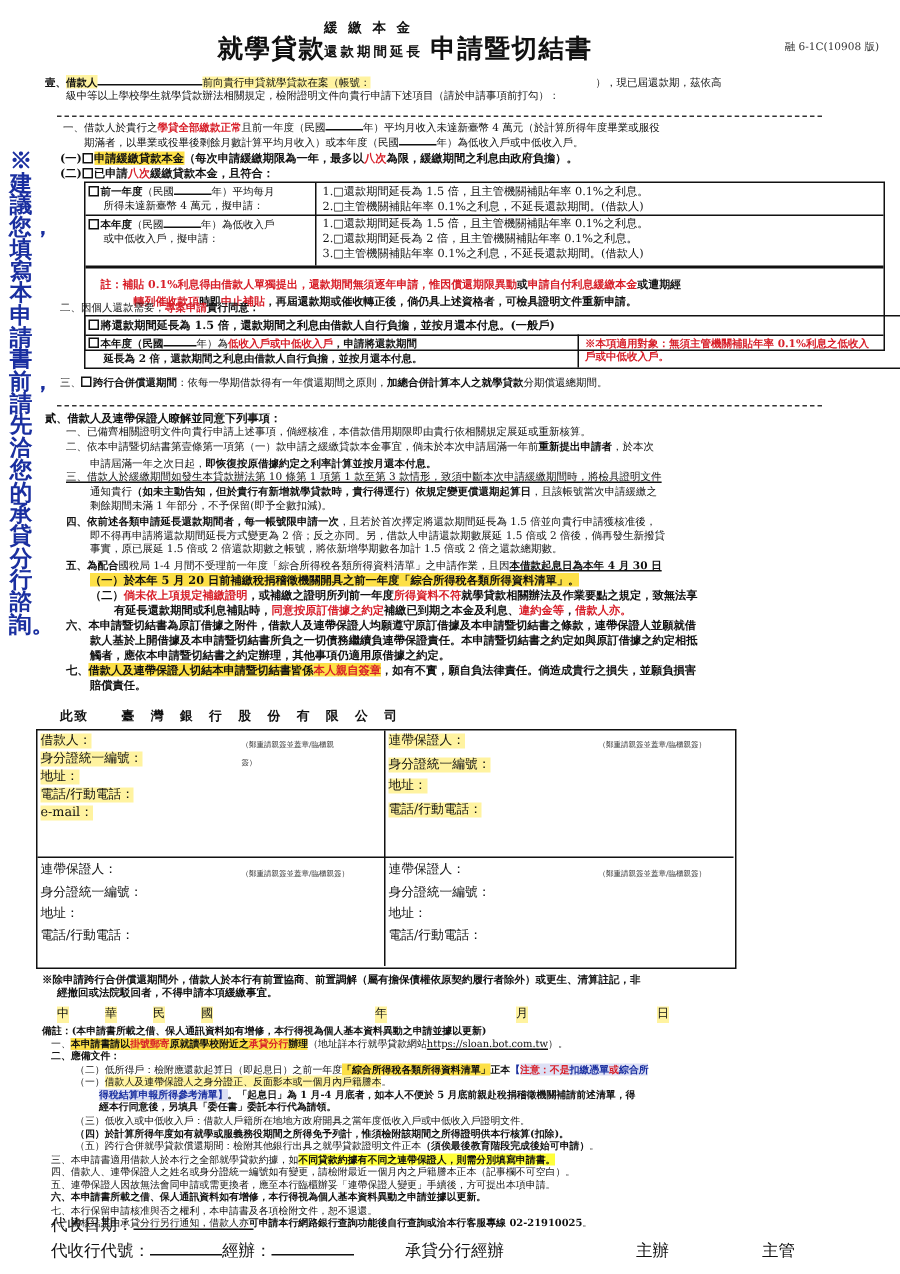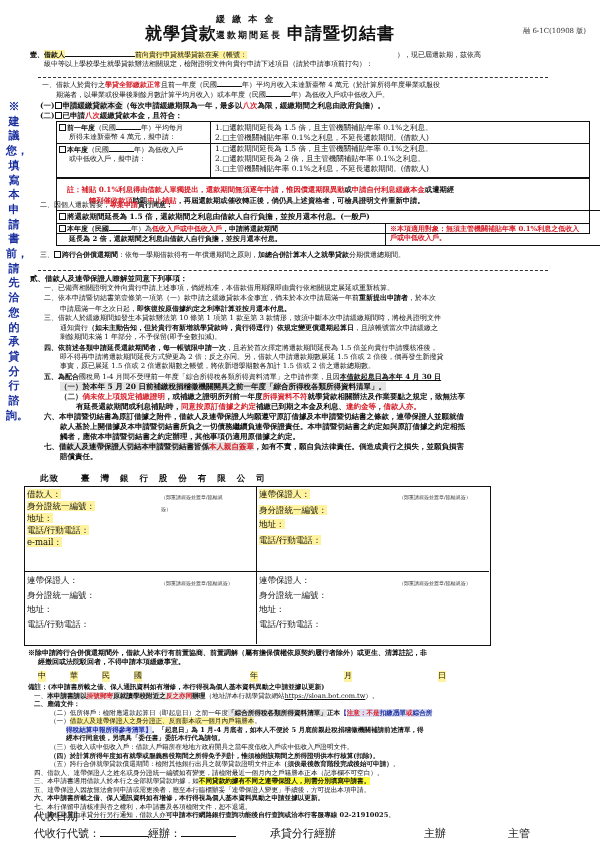--- a/index.html
+++ b/index.html
@@ -4,31 +4,31 @@
 <style>
   * { box-sizing: border-box; margin: 0; padding: 0; }
   html, body { width: 600px; height: 849px; background: #fff; overflow: hidden; }
   body { font-family: "DejaVu Serif", "Liberation Serif", serif; color: #111; position: relative; font-size: 7px; line-height: 1.32; }
   .abs { position: absolute; }
   .title-wrap { position: absolute; top: 10px; left: 0; width: 600px; height: 36px; }
   .t-main { position: absolute; top: 12px; font-size: 17px; font-weight: bold; letter-spacing: 1px; }
   .t-small { position: absolute; font-size: 9px; font-weight: bold; letter-spacing: 2px; }
   .form-no { position: absolute; top: 17px; right: 14px; font-size: 7px; color: #333; }
   .hl { background: #fff3a0; }
-  .hl2 { background: #e5e5e5; }
+  .hl2 { background: #fde047; }
   .hl-y { background: #ffff3a; }
   .hl-blue { background: #dde0f5; }
   .red { color: #d8202a; font-weight: bold; }
   .b { font-weight: bold; }
   .u { text-decoration: underline; }
   .blue { color: #1a2fa0; font-weight: bold; }
   .blank { display: inline-block; border-bottom: 1px solid #111; height: 7px; vertical-align: baseline; }
   .chk { display: inline-block; width: 7px; height: 7px; border: 1px solid #111; vertical-align: -1px; margin-right: 1px; background: #fff; }
   .dash { position: absolute; left: 38px; width: 510px; border-top: 1px dashed #333; }
-  .side-note { position: absolute; left: 6px; top: 100px; width: 16px; color: #1a2fa0; font-size: 11px; font-weight: bold; line-height: 14.7px; text-align: center; }
+  .side-note { position: absolute; left: 6px; top: 100px; width: 16px; color: #1a2fa0; font-size: 15px; font-weight: bold; line-height: 14.7px; text-align: center; }
   .box { position: absolute; border: 1px solid #111; }
   .cell { position: absolute; }
   .vline { position: absolute; border-left: 1px solid #111; }
   .hline { position: absolute; border-top: 1px solid #111; }
   .sig-label { font-size: 8.5px; line-height: 12px; }
   .sig-note { font-size: 5px; color: #333; position: absolute; top: 3px; }
   .bottom-line { font-size: 11px; font-family: "DejaVu Serif", serif; }
 </style>
 </head>
 <body>
@@ -115,21 +115,21 @@
   <span>三、</span><span class="chk"></span><span class="b">跨行合併償還期間</span><span>：依每一學期借款得有一年償還期間之原則，</span><span class="b">加總合併計算本人之就學貸款</span><span>分期償還總期間。</span>
 </div>
 
 <div class="dash" style="top:270px;"></div>
 
 <div class="abs" style="left:30px; top:274px; width:565px; font-size:7px; line-height:1.33;">
   <div class="b" style="font-size:7.5px;font-family:Liberation Serif, serif;">貳、借款人及連帶保證人瞭解並同意下列事項：</div>
   <div style="padding-left:14px;"><span>一、</span><span>已備齊相關證明文件向貴行申請上述事項，倘經核准，本借款借用期限即由貴行依相關規定展延或重新核算。</span></div>
   <div style="padding-left:14px;"><span>二、</span><span>依本申請暨切結書第壹條第一項第（一）款申請之緩繳貸款本金事宜，倘未於本次申請屆滿一年前</span><span class="b">重新提出申請者</span><span>，於本次</span></div>
   <div style="padding-left:30px;"><span>申請屆滿一年之次日起，</span><span class="b">即恢復按原借據約定之利率計算並按月還本付息。</span></div>
-  <div style="padding-left:14px;"><span>三、</span><span>借款人於緩繳期間如發生本貸款辦法第 10 條第 1 項第 1 款至第 3 款情形，致須中斷本次申請緩繳期間時，將檢具證明文件</span></div>
+  <div style="padding-left:14px;text-decoration:underline;"><span>三、</span><span>借款人於緩繳期間如發生本貸款辦法第 10 條第 1 項第 1 款至第 3 款情形，致須中斷本次申請緩繳期間時，將檢具證明文件</span></div>
   <div style="padding-left:30px;"><span>通知貴行</span><span class="b">（如未主動告知，但於貴行有新增就學貸款時，貴行得逕行）依規定變更償還期起算日</span><span>，且該帳號當次申請緩繳之</span></div>
   <div style="padding-left:30px;">剩餘期間未滿 1 年部分，不予保留(即予全數扣減)。</div>
   <div style="padding-left:14px;"><span class="b">四、</span><span class="b">依前述各類申請延長還款期間者，每一帳號限申請一次</span><span>，且若於首次擇定將還款期間延長為 1.5 倍並向貴行申請獲核准後，</span></div>
   <div style="padding-left:30px;">即不得再申請將還款期間延長方式變更為 2 倍；反之亦同。另，借款人申請還款期數展延 1.5 倍或 2 倍後，倘再發生新撥貸</div>
   <div style="padding-left:30px;">事實，原已展延 1.5 倍或 2 倍還款期數之帳號，將依新增學期數各加計 1.5 倍或 2 倍之還款總期數。</div>
   <div style="padding-left:14px;"><span class="b">五、</span><span class="b">為配合</span><span>國稅局 1-4 月間不受理前一年度「綜合所得稅各類所得資料清單」之申請作業，且因</span><span class="b u">本借款起息日為本年 4 月 30 日</span></div>
   <div style="padding-left:30px; font-size:7.5px;" class="b"><span class="hl2">（一）於本年 5 月 20 日前補繳稅捐稽徵機關開具之前一年度「綜合所得稅各類所得資料清單」。</span></div>
   <div style="padding-left:30px; font-size:7.5px;"><span class="b">（二）</span><span class="red">倘未依上項規定補繳證明</span><span class="b">，或補繳之證明所列前一年度</span><span class="red">所得資料不符</span><span class="b">就學貸款相關辦法及作業要點之規定，致無法享</span></div>
   <div style="padding-left:46px; font-size:7.5px;"><span class="b">有延長還款期間或利息補貼時，</span><span class="red">同意按原訂借據之約定</span><span class="b">補繳已到期之本金及利息、</span><span class="red">違約金等</span><span class="b">，</span><span class="red">借款人亦。</span></div>
   <div class="b" style="padding-left:14px; font-size:7.5px;"><span>六、</span><span>本申請暨切結書為原訂借據之附件，借款人及連帶保證人均願遵守原訂借據及本申請暨切結書之條款，連帶保證人並願就借</span></div>
@@ -191,31 +191,31 @@
   <span class="abs hl" style="left:34px;">華</span>
   <span class="abs hl" style="left:66px;">民</span>
   <span class="abs hl" style="left:98px;">國</span>
   <span class="abs hl" style="left:214px;">年</span>
   <span class="abs hl" style="left:308px;">月</span>
   <span class="abs hl" style="left:402px;">日</span>
 </div>
 
 <div class="abs" style="left:28px; top:683px; width:570px; font-size:6.6px; line-height:1.3;">
   <div class="b">備註：(本申請書所載之借、保人通訊資料如有增修，本行得視為個人基本資料異動之申請並據以更新)</div>
-  <div style="padding-left:6px;"><span>一、</span><span class="b hl2">本申請書請以</span><span class="red hl2">掛號郵寄</span><span class="b hl2">原就讀學校附近之</span><span class="red hl2">反之亦同</span><span class="b hl2">辦理</span><span>（地址詳本行就學貸款網站</span><span class="u">https://sloan.bot.com.tw</span><span>）。</span></div>
+  <div style="padding-left:6px;"><span>一、</span><span class="b hl2">本申請書請以</span><span class="red hl2">掛號郵寄</span><span class="b hl2">原就讀學校附近之</span><span class="red hl2">承貸分行</span><span class="b hl2">辦理</span><span>（地址詳本行就學貸款網站</span><span class="u">https://sloan.bot.com.tw</span><span>）。</span></div>
   <div style="padding-left:6px;" class="b"><span>二、</span><span>應備文件：</span></div>
   <div style="padding-left:22px;"><span>（二）</span><span>低所得戶：檢附應還款起算日（即起息日）之前一年度</span><span class="b hl2">「綜合所得稅各類所得資料清單」</span><span class="b">正本</span><span class="blue">【</span><span class="red hl-blue">注意：不是</span><span class="blue hl-blue">扣繳憑單</span><span class="red hl-blue">或</span><span class="blue hl-blue">綜合所</span></div>
   <div style="padding-left:22px;"><span>（一）</span><span class="hl">借款人及連帶保證人之身分證正、反面影本或一個月內戶籍謄本</span><span>。</span></div>
   <div style="padding-left:38px;"><span class="blue hl-blue">得稅結算申報所得參考清單】</span><span class="b">。「起息日」為 1 月-4 月底者，如本人不便於 5 月底前親赴稅捐稽徵機關補請前述清單，得</span></div>
   <div style="padding-left:38px;" class="b">經本行同意後，另填具「委任書」委託本行代為請領。</div>
   <div style="padding-left:22px;"><span>（三）</span><span>低收入或中低收入戶：借款人戶籍所在地地方政府開具之當年度低收入戶或中低收入戶證明文件。</span></div>
   <div style="padding-left:22px;" class="b"><span>（四）</span><span>於計算所得年度如有就學或服義務役期間之所得免予列計，惟須檢附該期間之所得證明供本行核算(扣除)。</span></div>
   <div style="padding-left:22px;"><span>（五）</span><span>跨行合併就學貸款償還期間：檢附其他銀行出具之就學貸款證明文件正本</span><span class="b">（須俟最後教育階段完成後始可申請）</span><span>。</span></div>
+  <div style="padding-left:6px;"><span>三、</span><span>本申請書適用借款人於本行之全部就學貸款約據，如</span><span class="b hl-y">不同貸款約據有不同之連帶保證人，則需分別填寫申請書。</span></div>
   <div style="padding-left:6px;"><span>四、</span><span>借款人、連帶保證人之姓名或身分證統一編號如有變更，請檢附最近一個月內之戶籍謄本正本（記事欄不可空白）。</span></div>
-  <div style="padding-left:6px;"><span>三、</span><span>本申請書適用借款人於本行之全部就學貸款約據，如</span><span class="b hl-y">不同貸款約據有不同之連帶保證人，則需分別填寫申請書。</span></div>
   <div style="padding-left:6px;"><span>五、</span><span>連帶保證人因故無法會同申請或需更換者，應至本行臨櫃辦妥「連帶保證人變更」手續後，方可提出本項申請。</span></div>
   <div style="padding-left:6px;" class="b"><span>六、</span><span>本申請書所載之借、保人通訊資料如有增修，本行得視為個人基本資料異動之申請並據以更新。</span></div>
   <div style="padding-left:6px;"><span>七、</span><span>本行保留申請核准與否之權利，本申請書及各項檢附文件，恕不退還。</span></div>
   <div style="padding-left:6px;"><span>八、</span><span>審核結果由承貸分行另行通知，借款人亦</span><span class="b">可申請本行網路銀行查詢功能後自行查詢或洽本行客服專線 02-21910025</span><span>。</span></div>
 </div>
 
 <div class="abs bottom-line" style="left:34px; top:810px;">
   <span>代收日期：</span><span class="blank" style="width:80px; height:10px;"></span>
 </div>
 <div class="abs bottom-line" style="left:34px; top:827px; width:560px;">

